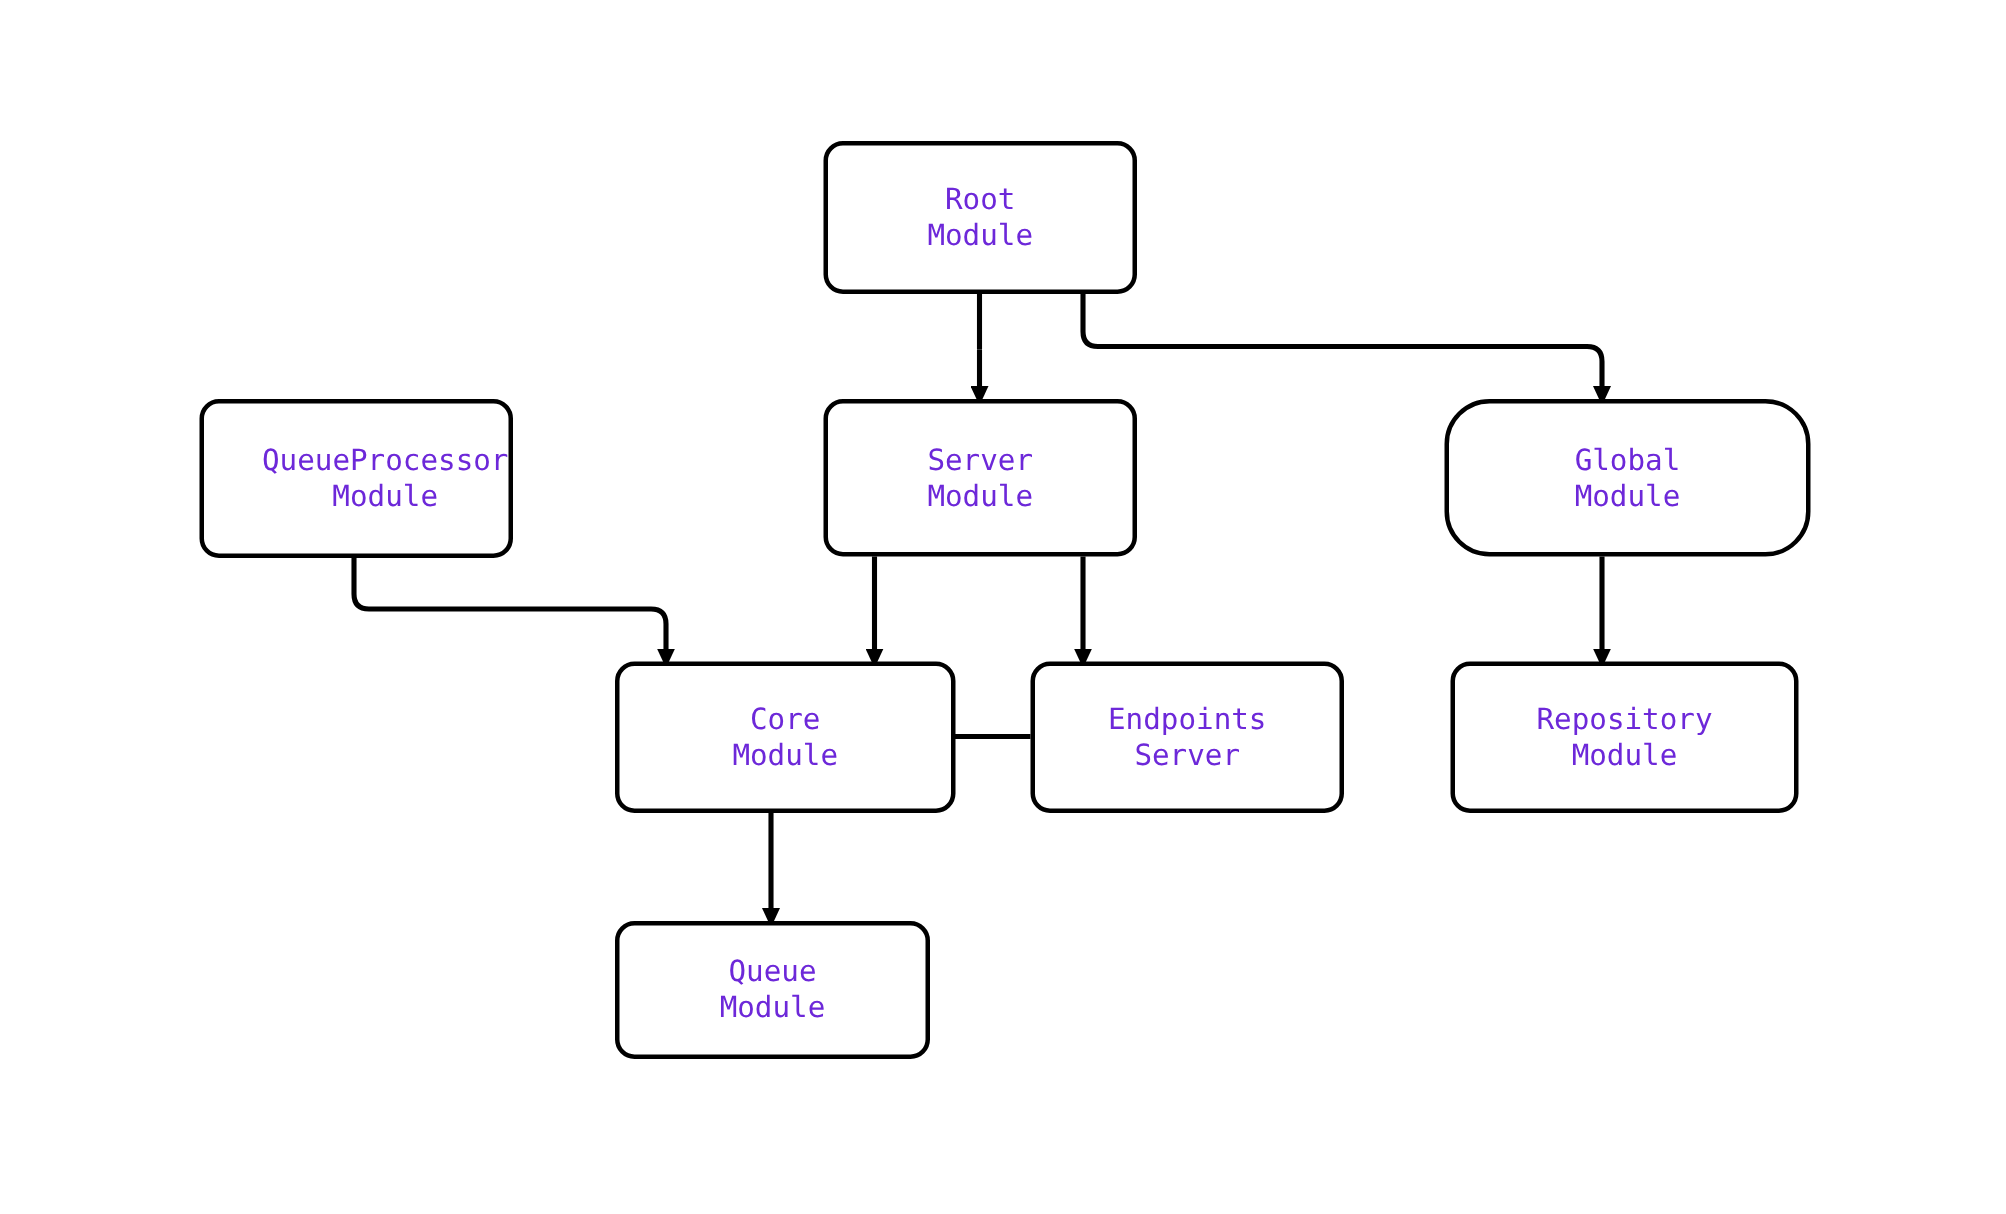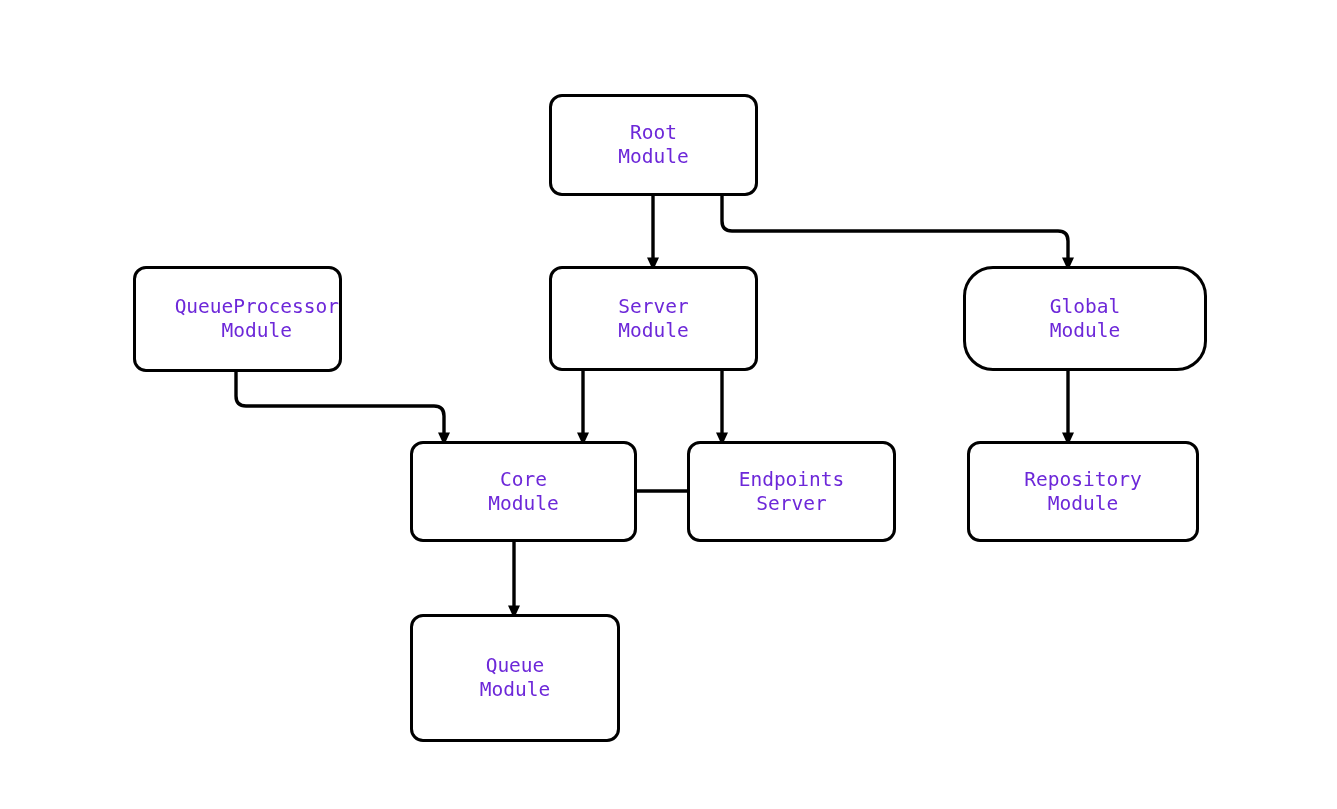--- a/index.html
+++ b/index.html
@@ -117,18 +117,18 @@
   <div class="node" style="left:687px; top:441px; width:209px; height:101px;">
     <div class="node-label">Endpoints
 Server</div>
   </div>
 
   <div class="node" style="left:967px; top:441px; width:232px; height:101px;">
     <div class="node-label">Repository
 Module</div>
   </div>
 
-  <div class="node" style="left:410px; top:614px; width:210px; height:128px;">
+  <div class="node" style="left:410px; top:614px; width:210px; height:92px;">
     <div class="node-label">Queue
 Module</div>
   </div>
 
 </div>
 
 </body></html>

